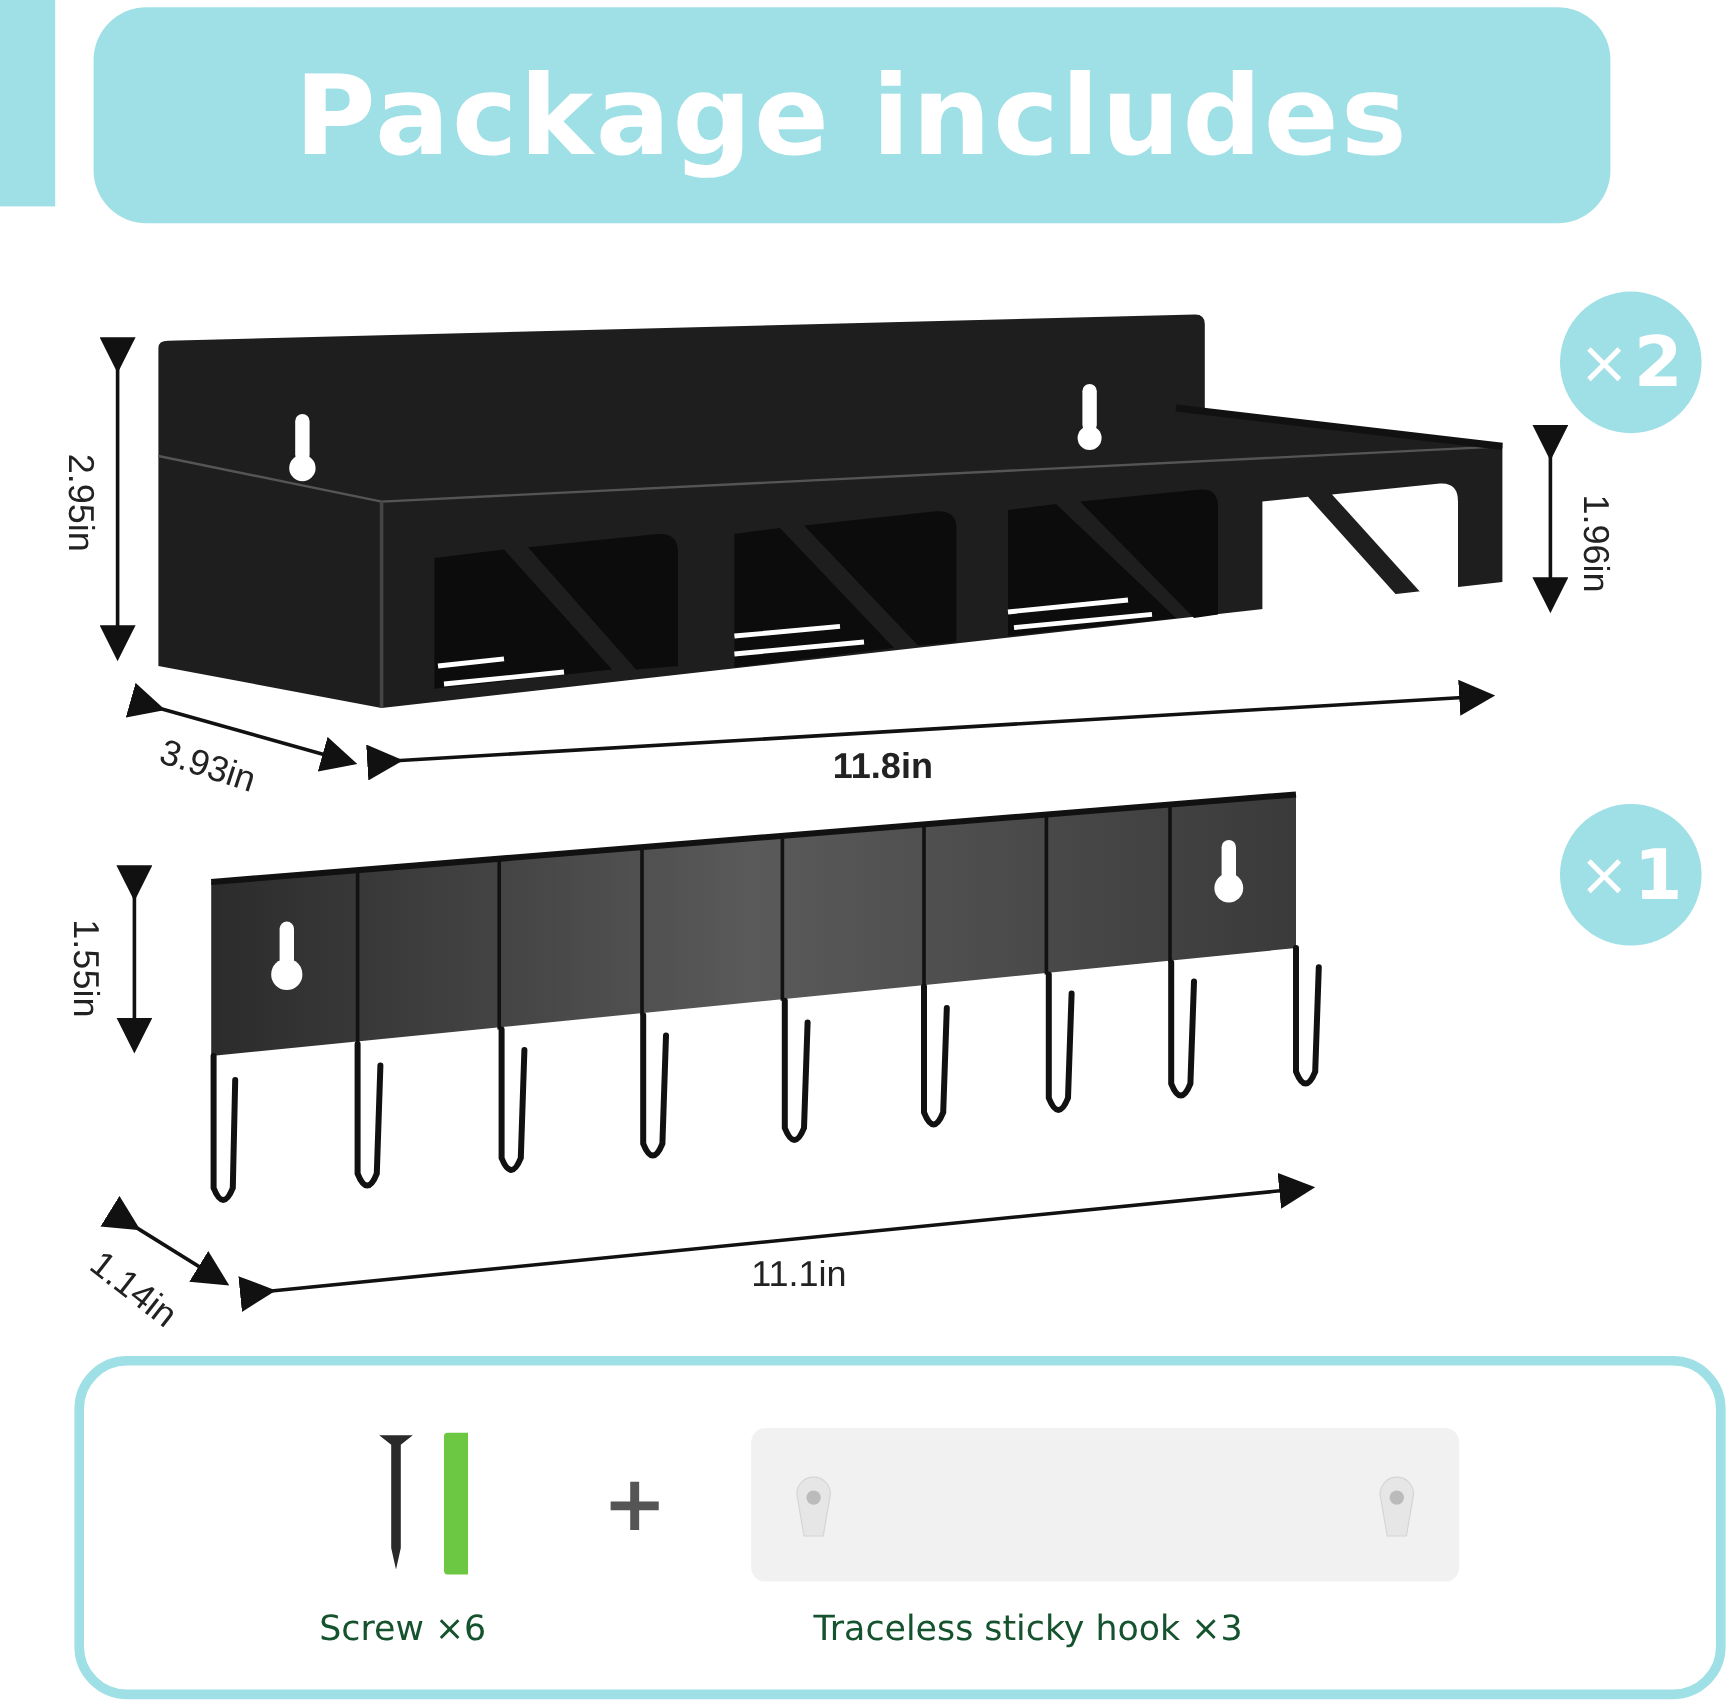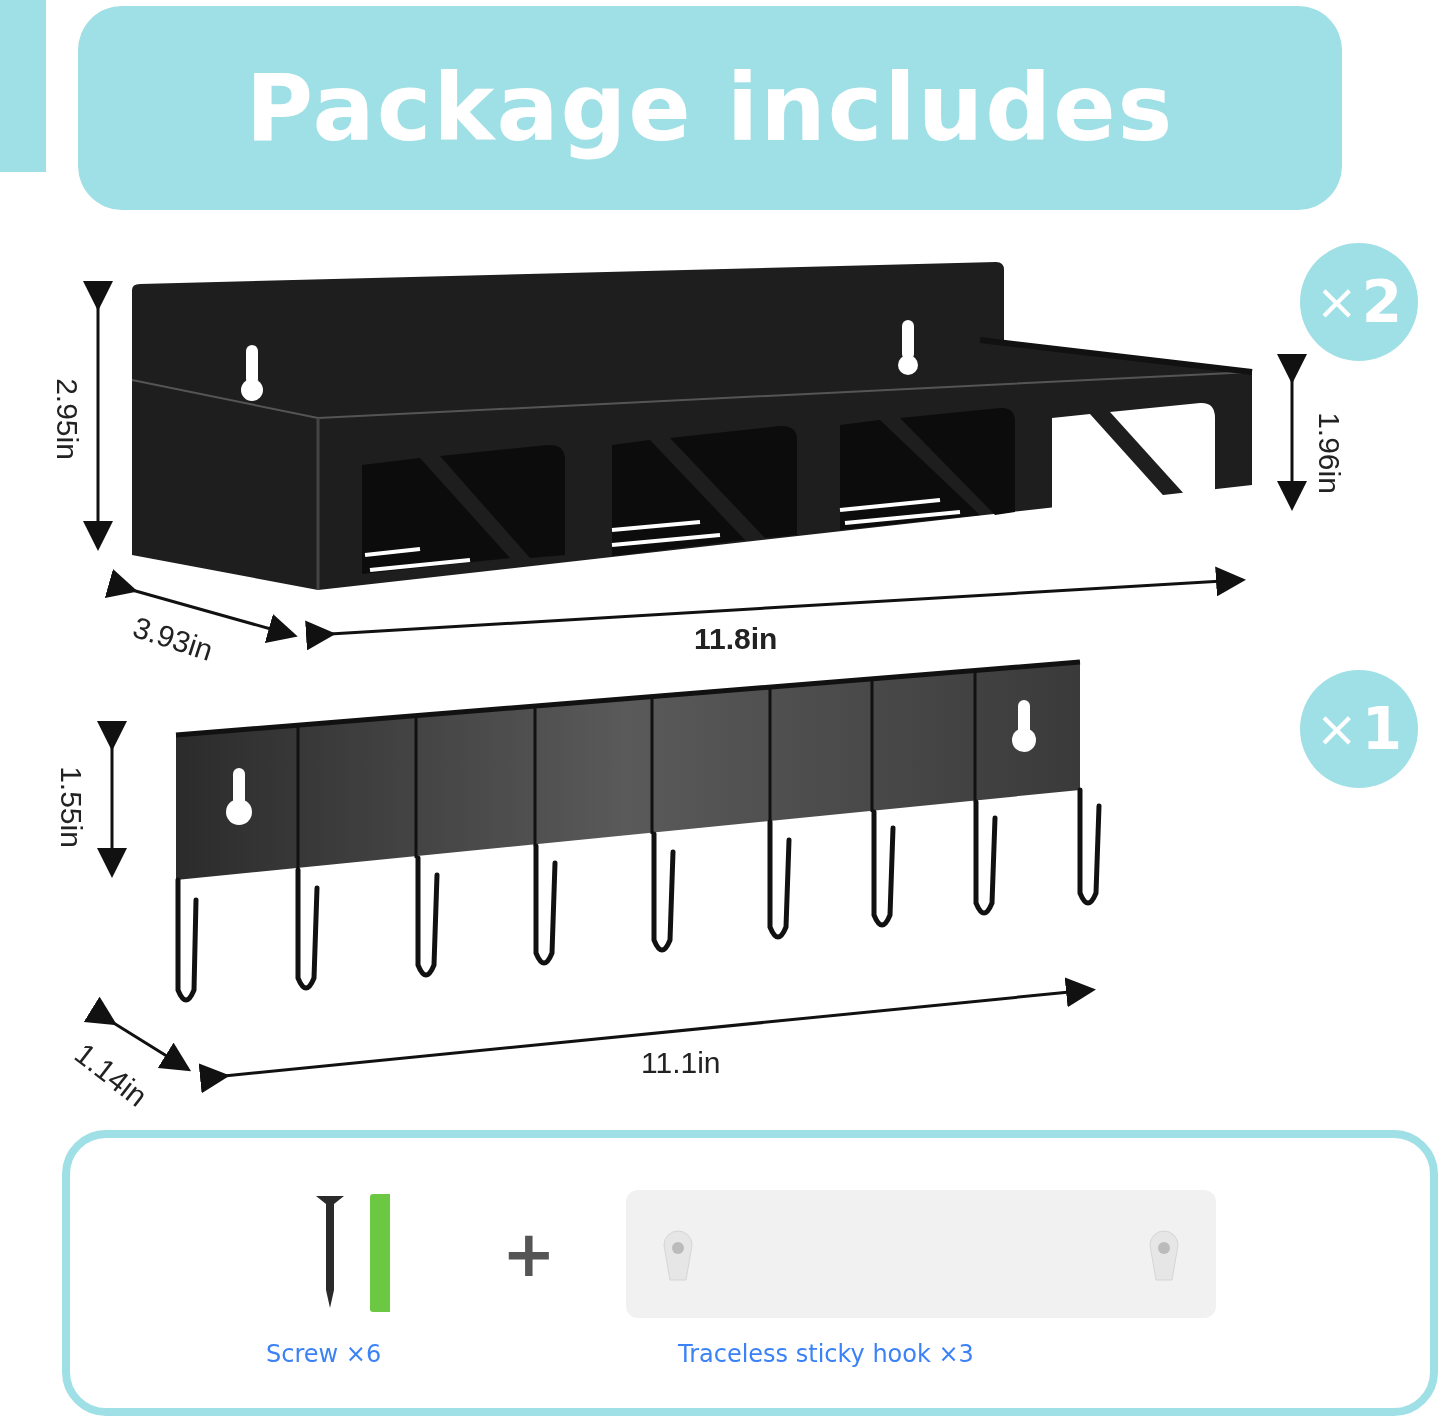--- a/index.html
+++ b/index.html
@@ -2,36 +2,36 @@
 <html><head>
 <meta charset="utf-8">
 <style>
   html, body { margin: 0; padding: 0; }
   body {
     width: 1445px; height: 1423px; background: #ffffff; position: relative; overflow: hidden;
     font-family: "DejaVu Sans", sans-serif;
   }
   .side-accent { position: absolute; left: 0; top: 0; width: 46px; height: 172px; background: #9fdfe6; }
   .title-bar {
-    position: absolute; left: 78px; top: 6px; width: 1264px; height: 204px;
+    position: absolute; left: 78px; top: 6px; width: 1264px; height: 180px;
     background: #9fdfe6; border-radius: 44px; display: flex; align-items: center; justify-content: center;
   }
   .title-text { color: #ffffff; font-weight: bold; font-size: 92px; letter-spacing: 2px; font-family: "DejaVu Sans", sans-serif; }
   .qty-badge {
     position: absolute; width: 118px; height: 118px; border-radius: 50%; background: #9fdfe6;
     color: #fff; display: flex; align-items: center; justify-content: center; font-weight: bold; font-size: 58px;
   }
   .qty-badge .x { font-weight: normal; font-size: 50px; margin-right: 4px; }
   .dim-label { position: absolute; font-family: "Liberation Sans", sans-serif; font-size: 30px; color: #222; white-space: nowrap; }
   .illus { position: absolute; left: 0; top: 0; width: 1445px; height: 1423px; }
   .acc-box {
     position: absolute; left: 62px; top: 1130px; width: 1376px; height: 286px;
     border: 8px solid #9fdfe6; border-radius: 44px; box-sizing: border-box; background: #fff;
   }
-  .acc-label { position: absolute; font-family: "DejaVu Sans", sans-serif; font-size: 24px; color: #3b82f6; white-space: nowrap; text-align: center; }
+  .acc-label { position: absolute; font-family: "DejaVu Sans", sans-serif; font-size: 29px; color: #14532d; white-space: nowrap; text-align: center; }
   .plus { position: absolute; left: 502px; top: 1222px; font-size: 64px; color: #555; font-weight: bold; line-height: 1; }
   .sticky-pad { position: absolute; left: 626px; top: 1190px; width: 590px; height: 128px; background: #f1f1f1; border-radius: 12px; }
 </style>
 </head>
 <body>
 
 <div class="side-accent"></div>
 <div class="title-bar">
   <span class="title-text">Package includes</span>
 </div>
@@ -129,21 +129,21 @@
   <span class="x">×</span>
     <span>1</span>
 </div>
 
 <div class="dim-label" style="left:26px;top:402px;transform:rotate(90deg);">2.95in</div>
 <div class="dim-label" style="left:1288px;top:436px;transform:rotate(90deg);">1.96in</div>
 <div class="dim-label" style="left:132px;top:622px;transform:rotate(18deg);">3.93in</div>
 <div class="dim-label" style="left:694px;top:622px;font-weight:bold;">11.8in</div>
 <div class="dim-label" style="left:30px;top:790px;transform:rotate(90deg);">1.55in</div>
 <div class="dim-label" style="left:70px;top:1058px;transform:rotate(38deg);">1.14in</div>
-<div class="dim-label" style="left:626px;top:1046px;margin-left:15px;">11.1in</div>
+<div class="dim-label" style="left:626px;top:1046px;">11.1in</div>
 
 <div class="acc-box"></div>
 <svg style="position:absolute;left:310px;top:1190px;" width="80" height="130">
   <path d="M6 6 L34 6 L24 14 L24 100 L20 118 L16 100 L16 14 Z" fill="#2a2a2a"></path>
   <rect x="60" y="4" width="28" height="118" rx="3" fill="#6cc843"></rect>
 </svg>
 <div class="plus">+</div>
 <div class="sticky-pad">
   <svg width="590" height="128">
     <g fill="#e6e6e6" stroke="#d5d5d5">

